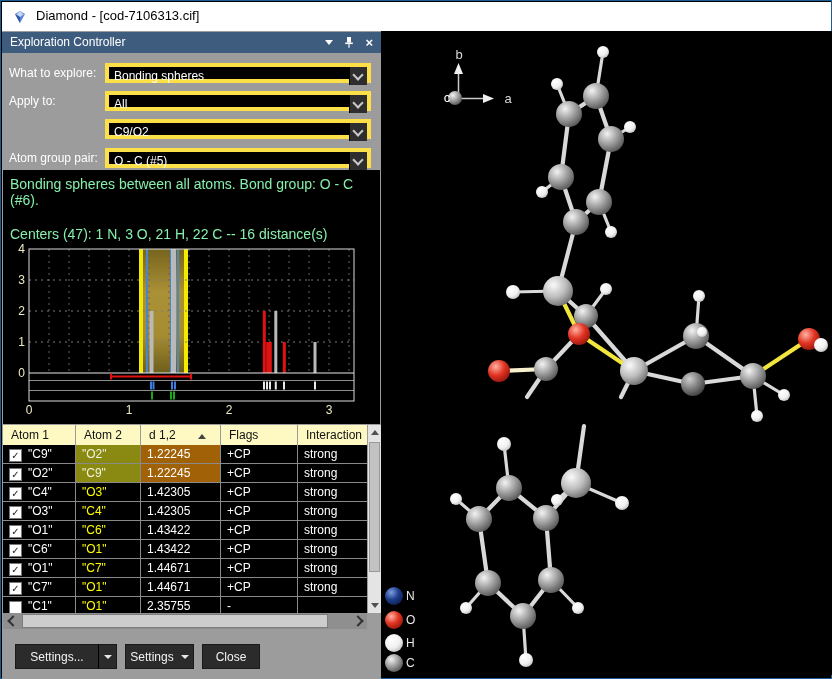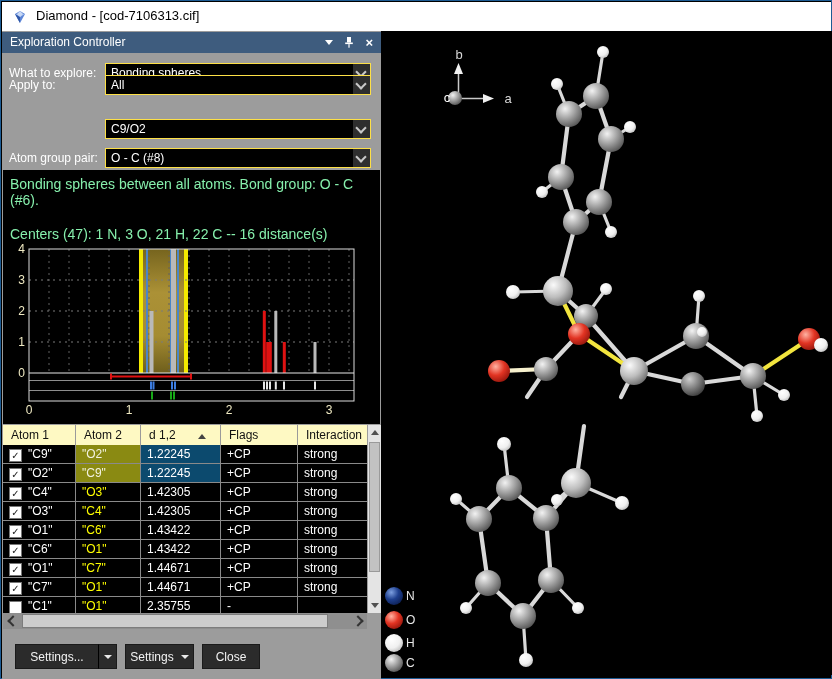--- a/index.html
+++ b/index.html
@@ -11,38 +11,38 @@
   .titlebar .ttext{position:absolute;left:34px;top:6px;font-size:13px;color:#000;}
   
   .panel{position:absolute;left:1px;top:30px;width:379px;height:670px;background:#9c9c9c;}
   .phdr{position:absolute;left:0;top:1px;width:379px;height:21px;background:#3e5c7e;color:#fff;}
   .phdr .ptitle{position:absolute;left:8px;top:3px;font-size:12px;}
   .phdr .picons{position:absolute;right:8px;top:0;height:21px;display:flex;align-items:center;gap:10px;}
   .tri-down{width:0;height:0;border-left:4px solid transparent;border-right:4px solid transparent;border-top:5px solid #fff;}
   .xglyph{color:#fff;font-size:13px;font-weight:bold;line-height:13px;}
   .frow{position:absolute;left:0;width:379px;height:20px;}
   .flabel{position:absolute;left:7px;top:3px;font-size:12px;color:#fff;}
-  .dd{position:absolute;left:103px;top:0;width:266px;height:20px;background:#000;border:1px solid #fde047;box-sizing:border-box;}
+  .dd{position:absolute;left:103px;top:0;width:266px;height:20px;background:#000;border:4px solid #fde047;box-sizing:border-box;}
   .dd .val{position:absolute;left:5px;top:2px;font-size:12px;color:#fff;}
   .dd .btn{position:absolute;right:0;top:0;width:17px;height:18px;background:#2e2e2e;border-left:1px solid #000;}
   .chev{position:absolute;left:4px;top:4px;width:6px;height:6px;border-right:2px solid #c9c9c9;border-bottom:2px solid #c9c9c9;transform:rotate(45deg);} 
   .blackbox{position:absolute;left:1px;top:139px;width:377px;height:254px;background:#000;}
   .iline{position:absolute;left:7px;font-size:14px;color:#86efac;}
   
   .thead{position:absolute;left:1px;top:394px;width:364px;height:20px;background:#fef9c3;display:flex;}
   .thcell{box-sizing:border-box;border-right:1px solid #9a9a9a;font-size:12px;color:#111;
     padding:3px 0 0 8px;overflow:hidden;white-space:nowrap;position:relative;}
   .sortup{display:inline-block;width:0;height:0;border-left:4px solid transparent;border-right:4px solid transparent;border-bottom:5px solid #444;margin-left:22px;}
   .tbody{position:absolute;left:1px;top:414px;width:364px;height:168px;background:#7d7d7d;overflow:hidden;}
   .trow{display:flex;height:19px;}
   .tcell{box-sizing:border-box;background:#000;border-right:1px solid #8a8a8a;border-bottom:1px solid #8a8a8a;
     color:#fff;font-size:12px;padding:2px 0 0 6px;overflow:hidden;white-space:nowrap;display:flex;align-items:flex-start;}
   .tcell.atom2{color:#ffff00;}
   .tcell.atom2.olive{background:#8a8a12;color:#f2f2e0;}
-  .tcell.dcol.sel{background:#0c4a6e;}
+  .tcell.dcol.sel{background:#a16207;}
   .cb{width:11px;height:11px;background:#fff;border:1px solid #777;font-size:10px;line-height:11px;color:#222;
     text-align:center;margin:2px 6px 0 0;flex:none;}
   
   .vscroll{position:absolute;left:366px;top:394px;width:13px;height:188px;background:#e4e4e4;}
   .varrow{position:absolute;left:0;width:13px;height:15px;display:flex;align-items:center;justify-content:center;}
   .chevUp{width:0;height:0;border-left:4px solid transparent;border-right:4px solid transparent;border-bottom:5px solid #505050;}
   .chevDn{width:0;height:0;border-left:4px solid transparent;border-right:4px solid transparent;border-top:5px solid #505050;}
   .vthumb{position:absolute;left:1px;top:17px;width:11px;height:130px;background:#c2c2c2;border:1px solid #9a9a9a;box-sizing:border-box;}
   .hscroll{position:absolute;left:1px;top:582px;width:364px;height:16px;background:#8f8f8f;}
   .harrow{position:absolute;top:0;width:16px;height:16px;display:flex;align-items:center;justify-content:center;}
@@ -89,42 +89,42 @@
 
     <div class="frow" style="top:32px;">
       <span class="flabel">What to explore:</span>
       <div class="dd">
         <span class="val">Bonding spheres</span>
         <span class="btn">
             <span class="chev"></span>
           </span>
       </div>
     </div>
-    <div class="frow" style="top:44px;">
+    <div class="frow" style="top:60px;">
       <span class="flabel">Apply to:</span>
       <div class="dd">
         <span class="val">All</span>
         <span class="btn">
             <span class="chev"></span>
           </span>
       </div>
     </div>
     <div class="frow" style="top:88px;">
       <span class="flabel"></span>
       <div class="dd">
         <span class="val">C9/O2</span>
         <span class="btn">
             <span class="chev"></span>
           </span>
       </div>
     </div>
     <div class="frow" style="top:117px;">
       <span class="flabel">Atom group pair:</span>
       <div class="dd">
-        <span class="val">O - C (#8)</span>
+        <span class="val">O - C (#5)</span>
         <span class="btn">
             <span class="chev"></span>
           </span>
       </div>
     </div>
 
     <div class="blackbox">
       <span class="iline" style="top:6px;">Bonding spheres between all atoms. Bond group: O - C (#6).</span>
       <span class="iline" style="top:56px;">Centers (47): 1 N, 3 O, 21 H, 22 C -- 16 distance(s)</span>
       <svg id="chart-svg" width="377" height="254" viewBox="0 0 377 254" style="position:absolute;left:0;top:0;">

